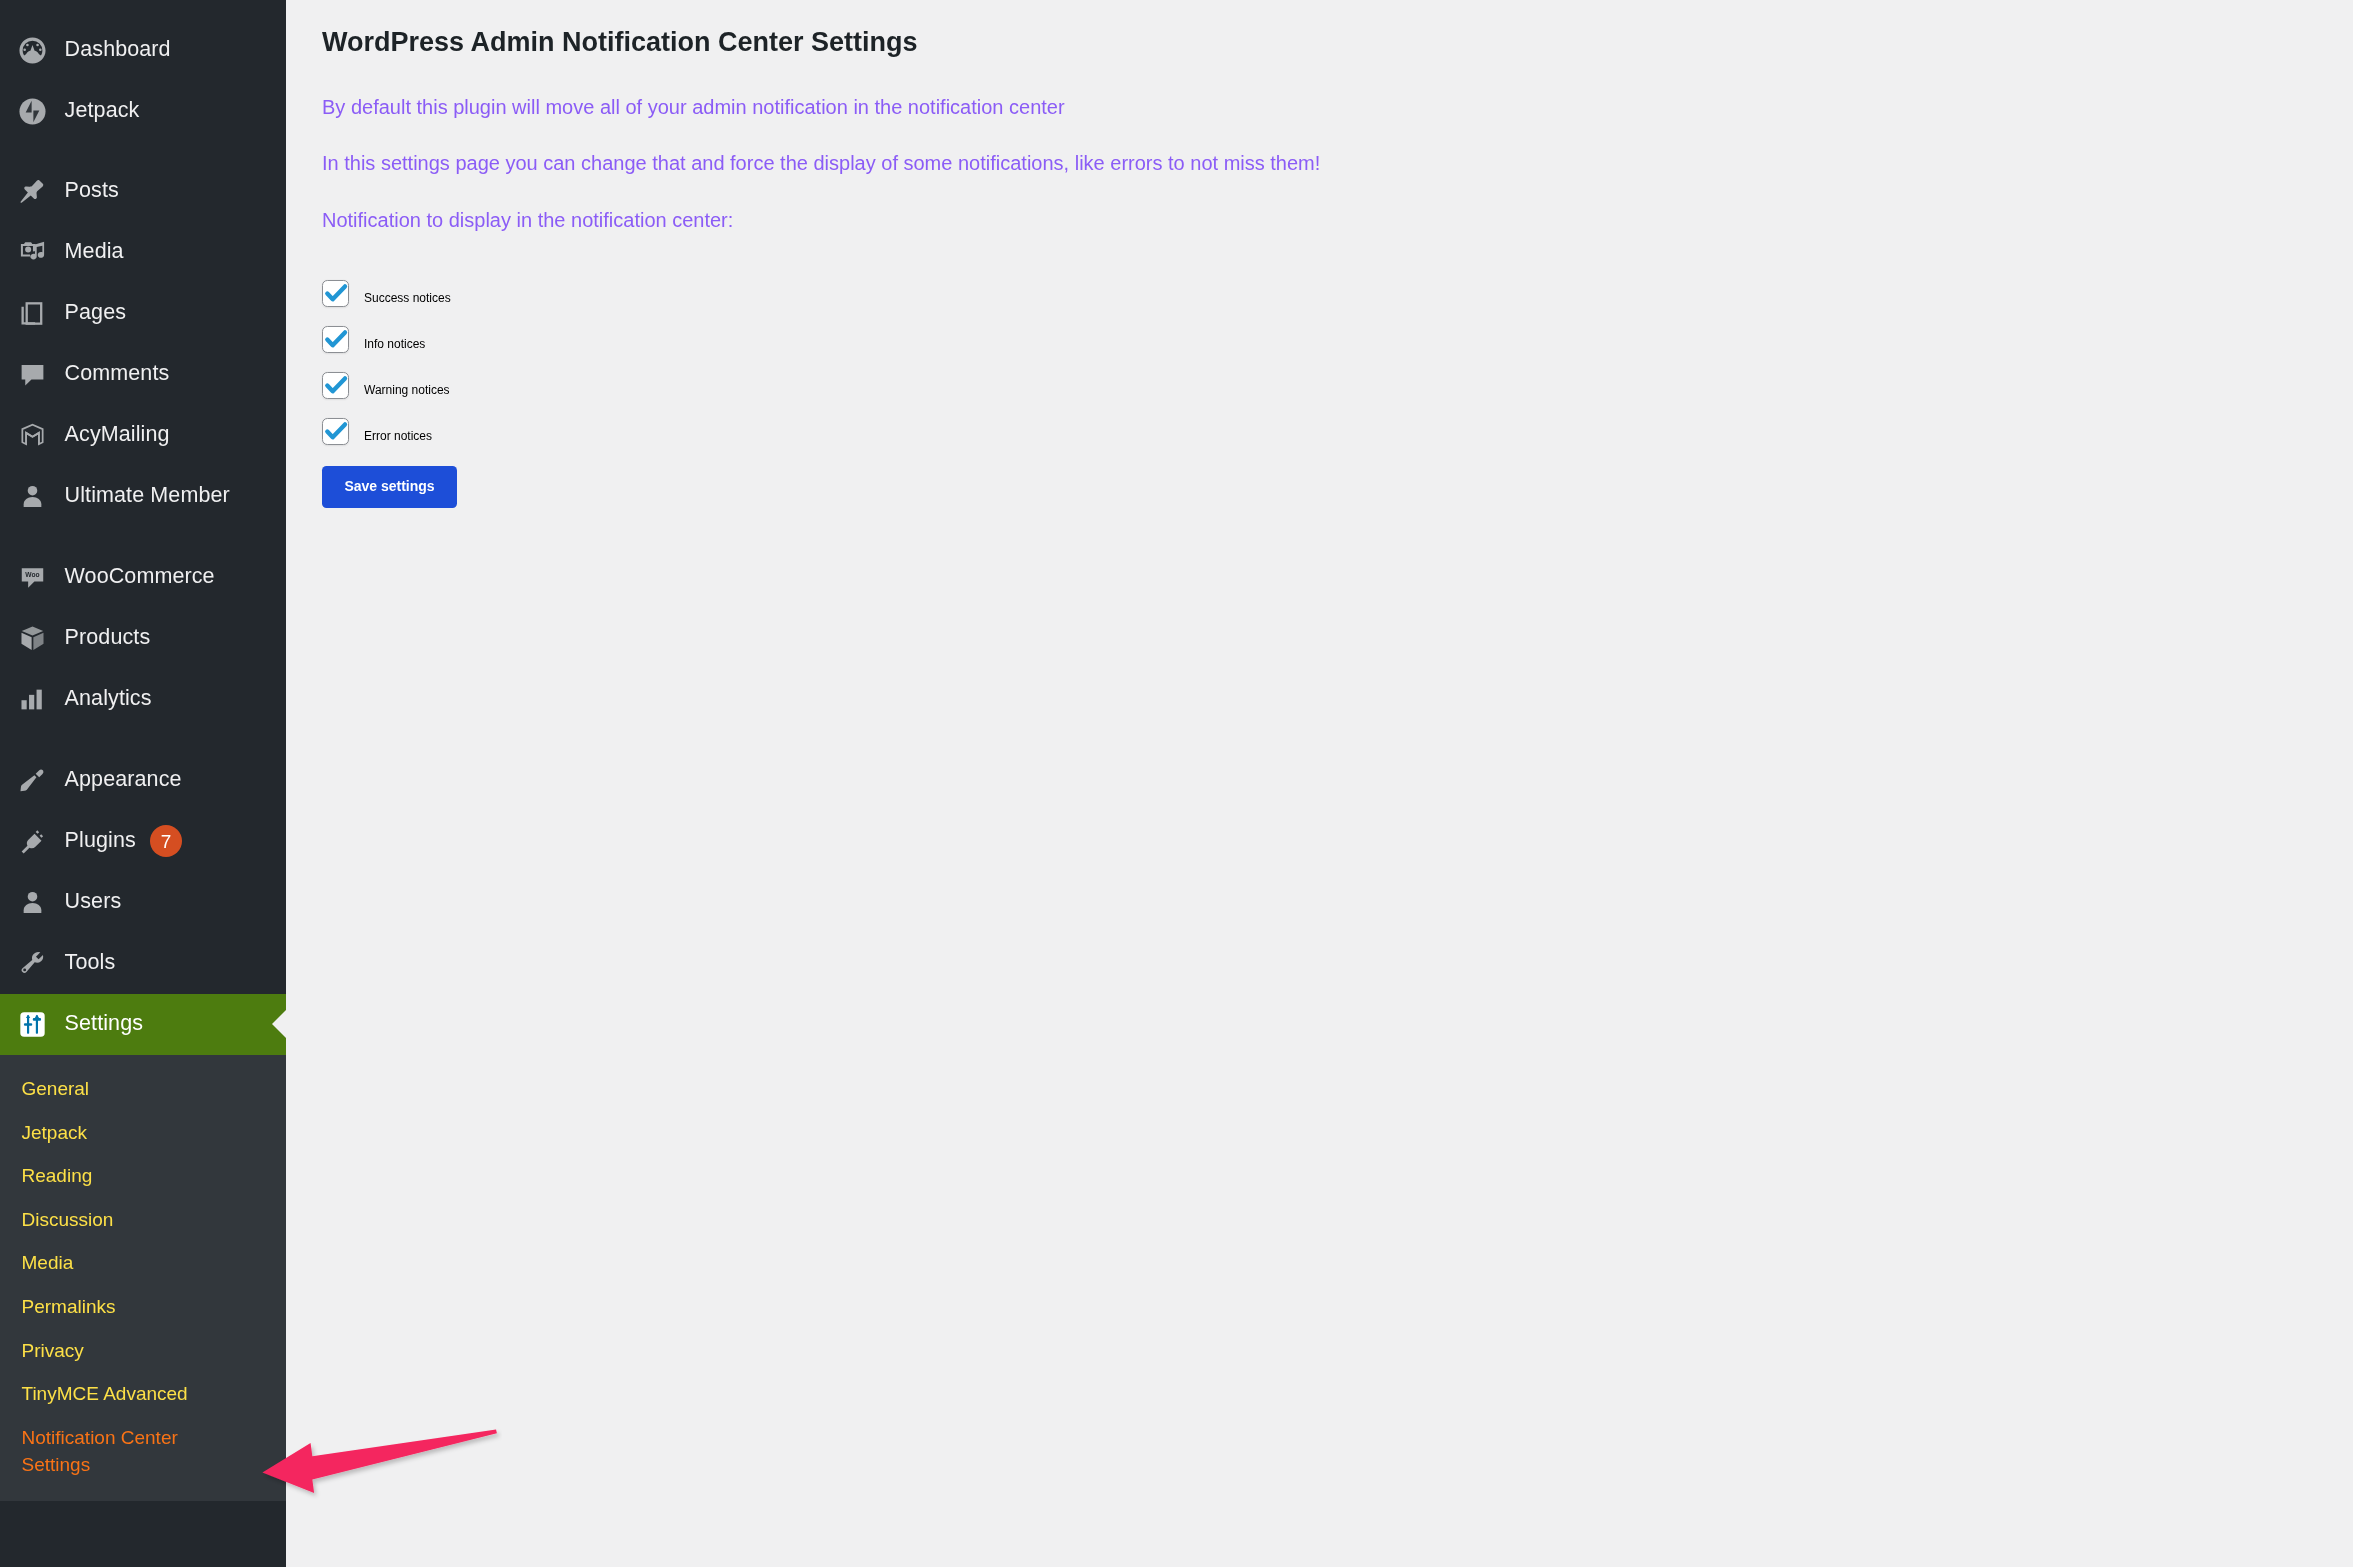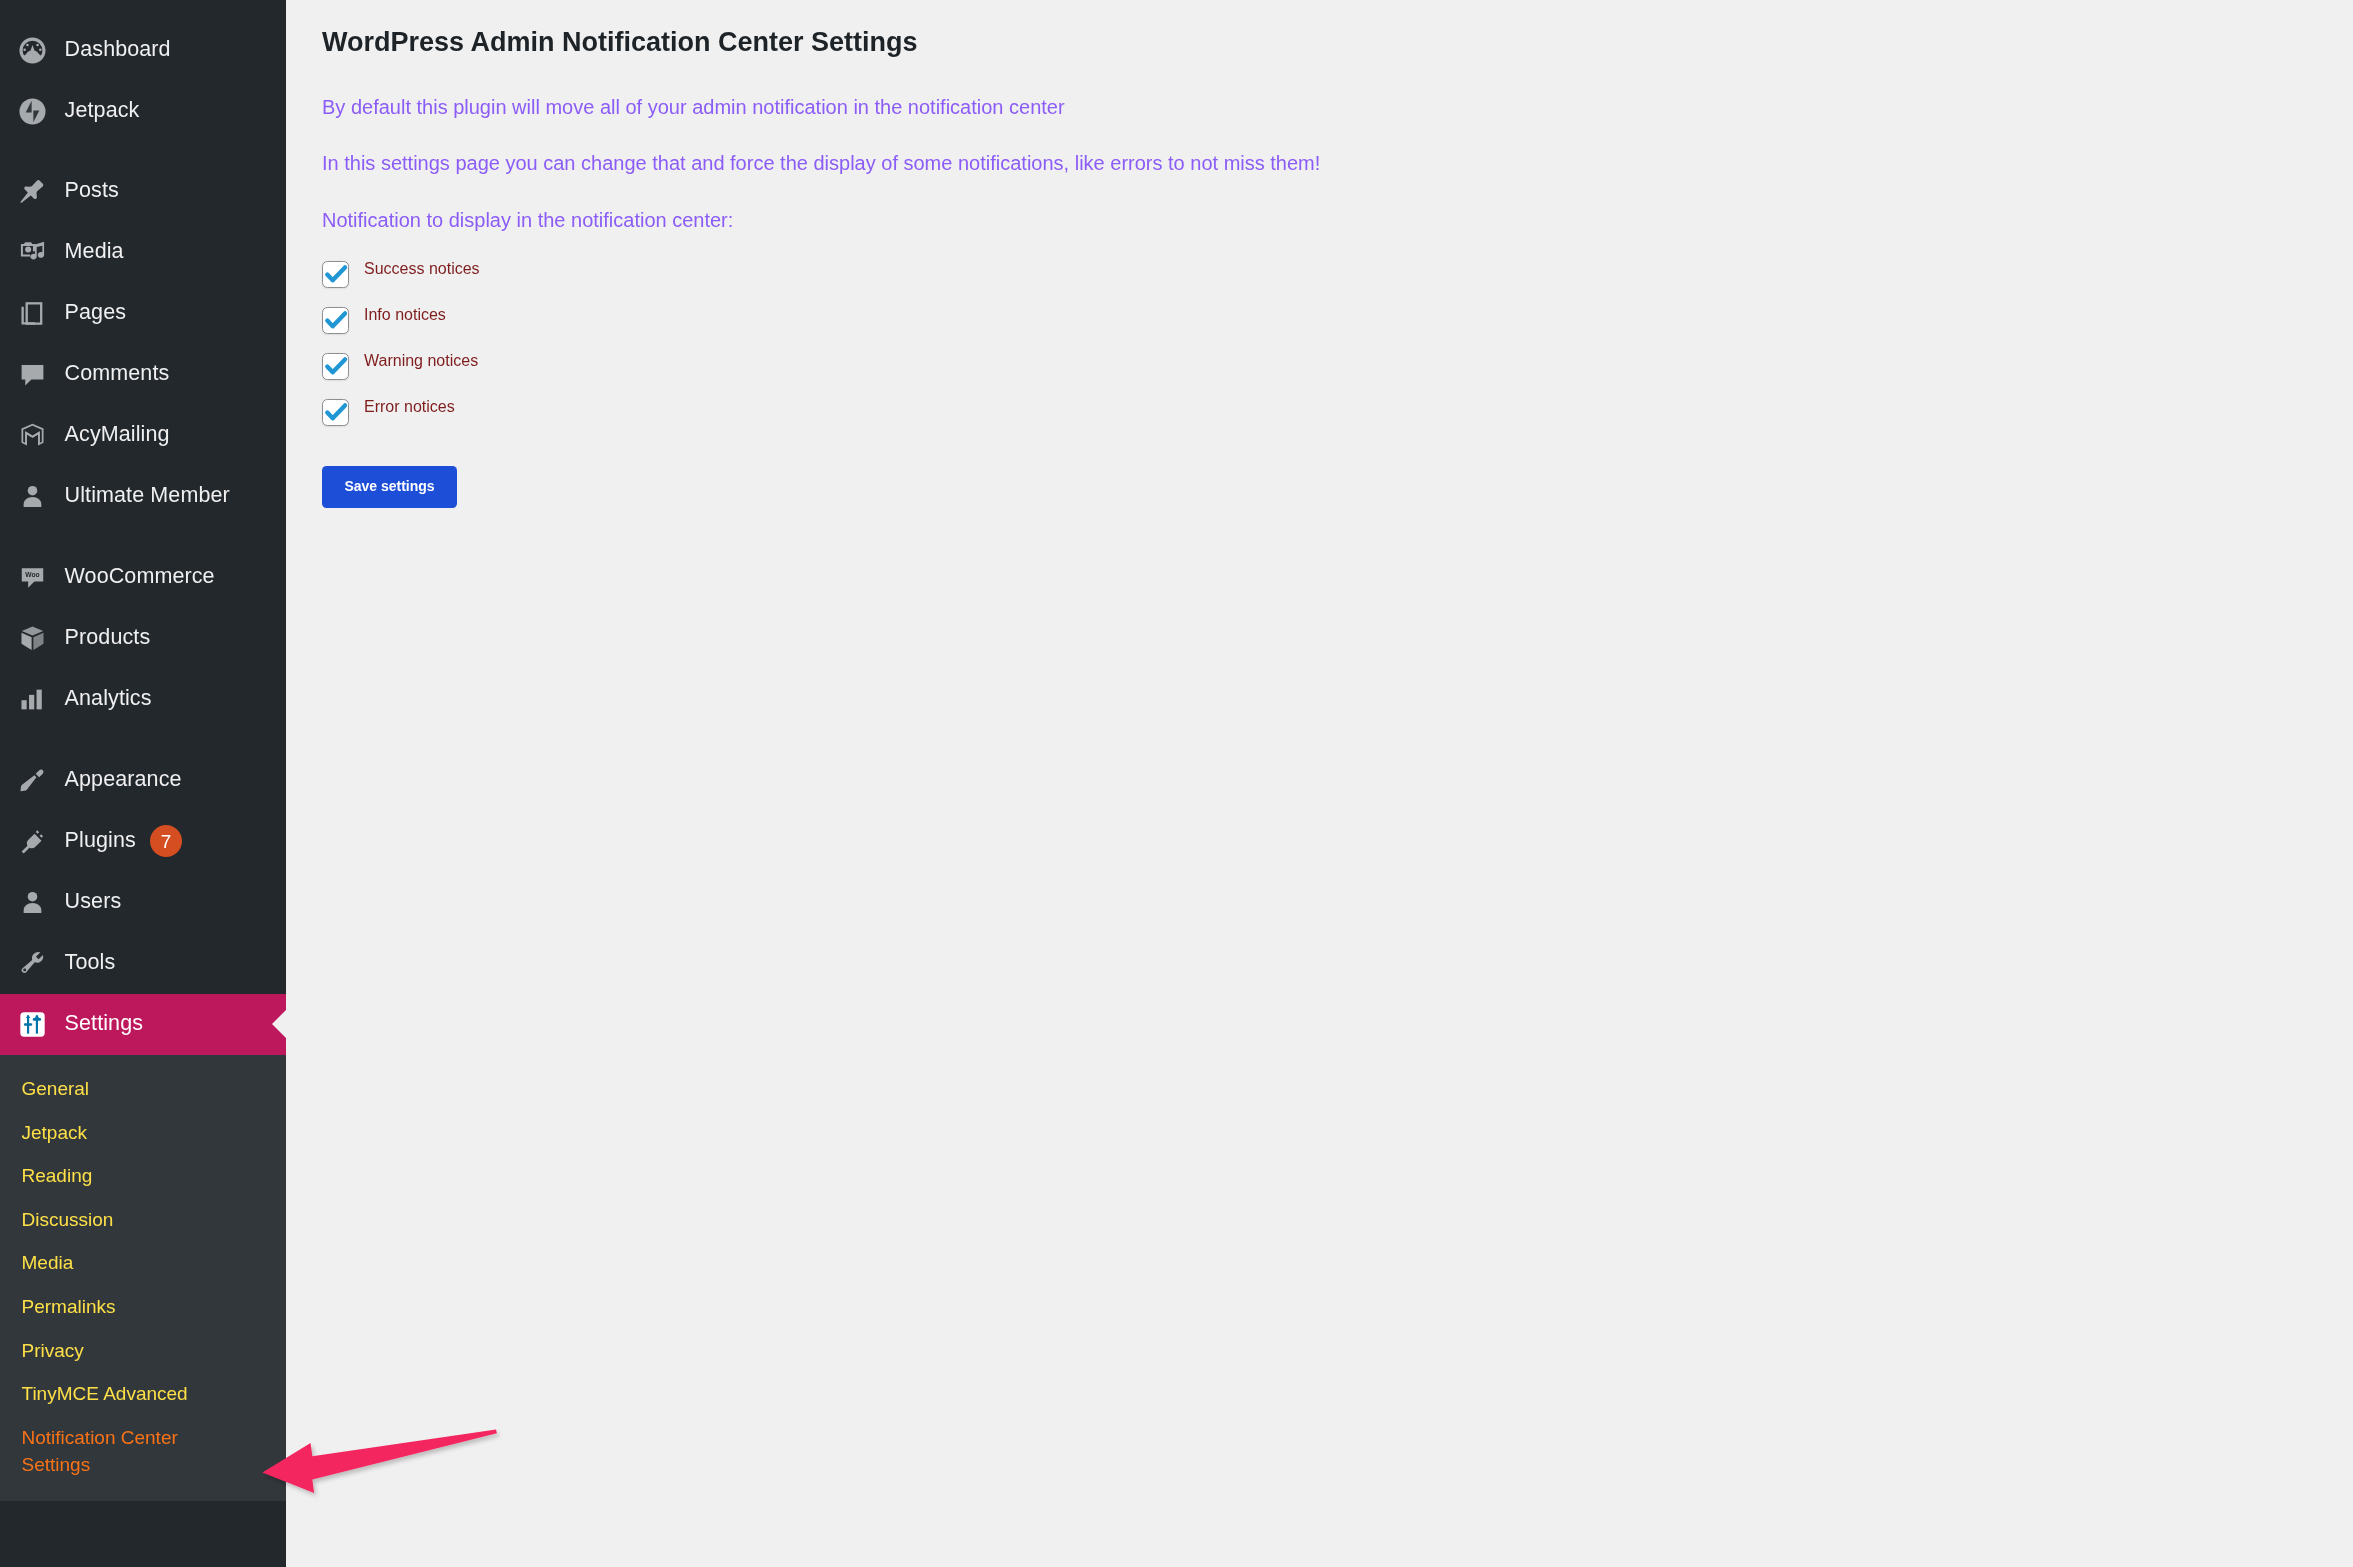--- a/index.html
+++ b/index.html
@@ -50,21 +50,21 @@
     display: flex;
     align-items: center;
     justify-content: center;
     margin-right: 14.3px;
   }
   .menu-item .mi-icon svg { display: block; }
   .menu-item .mi-label { line-height: 1; padding-bottom: 1.8px; letter-spacing: 0.1px;}
   .menu-sep { height: 19.7px; }
 
   .menu-item.current {
-    background: #be185d;
+    background: #4d7c0f;
     color: #fff;
     font-weight: 400;
   }
   
   .menu-item.current::after {
     content: "";
     position: absolute;
     right: 0;
     top: 50%;
     transform: translateY(-50%);
@@ -129,24 +129,24 @@
     font-size: 20px;
     color: #8b5cf6;
     line-height: 1.5;
     margin-bottom: 26px;
   }
   p.intro.tight { margin-bottom: 27px; }
 
   .cb-list { list-style: none; margin-top: 3.6px; }
   .cb-row {
     display: flex;
-    align-items: flex-start;
+    align-items: flex-end;
     height: 46px;
-    font-size: 16px;
-    color: #7f1d1d;
+    font-size: 12px;
+    color: #000000;
     cursor: pointer;
     user-select: none;
   }
   .cb-box {
     width: 27px;
     height: 27px;
     flex: 0 0 27px;
     border: 1.8px solid #8c8f94;
     border-radius: 5.4px;
     background: #fff;

